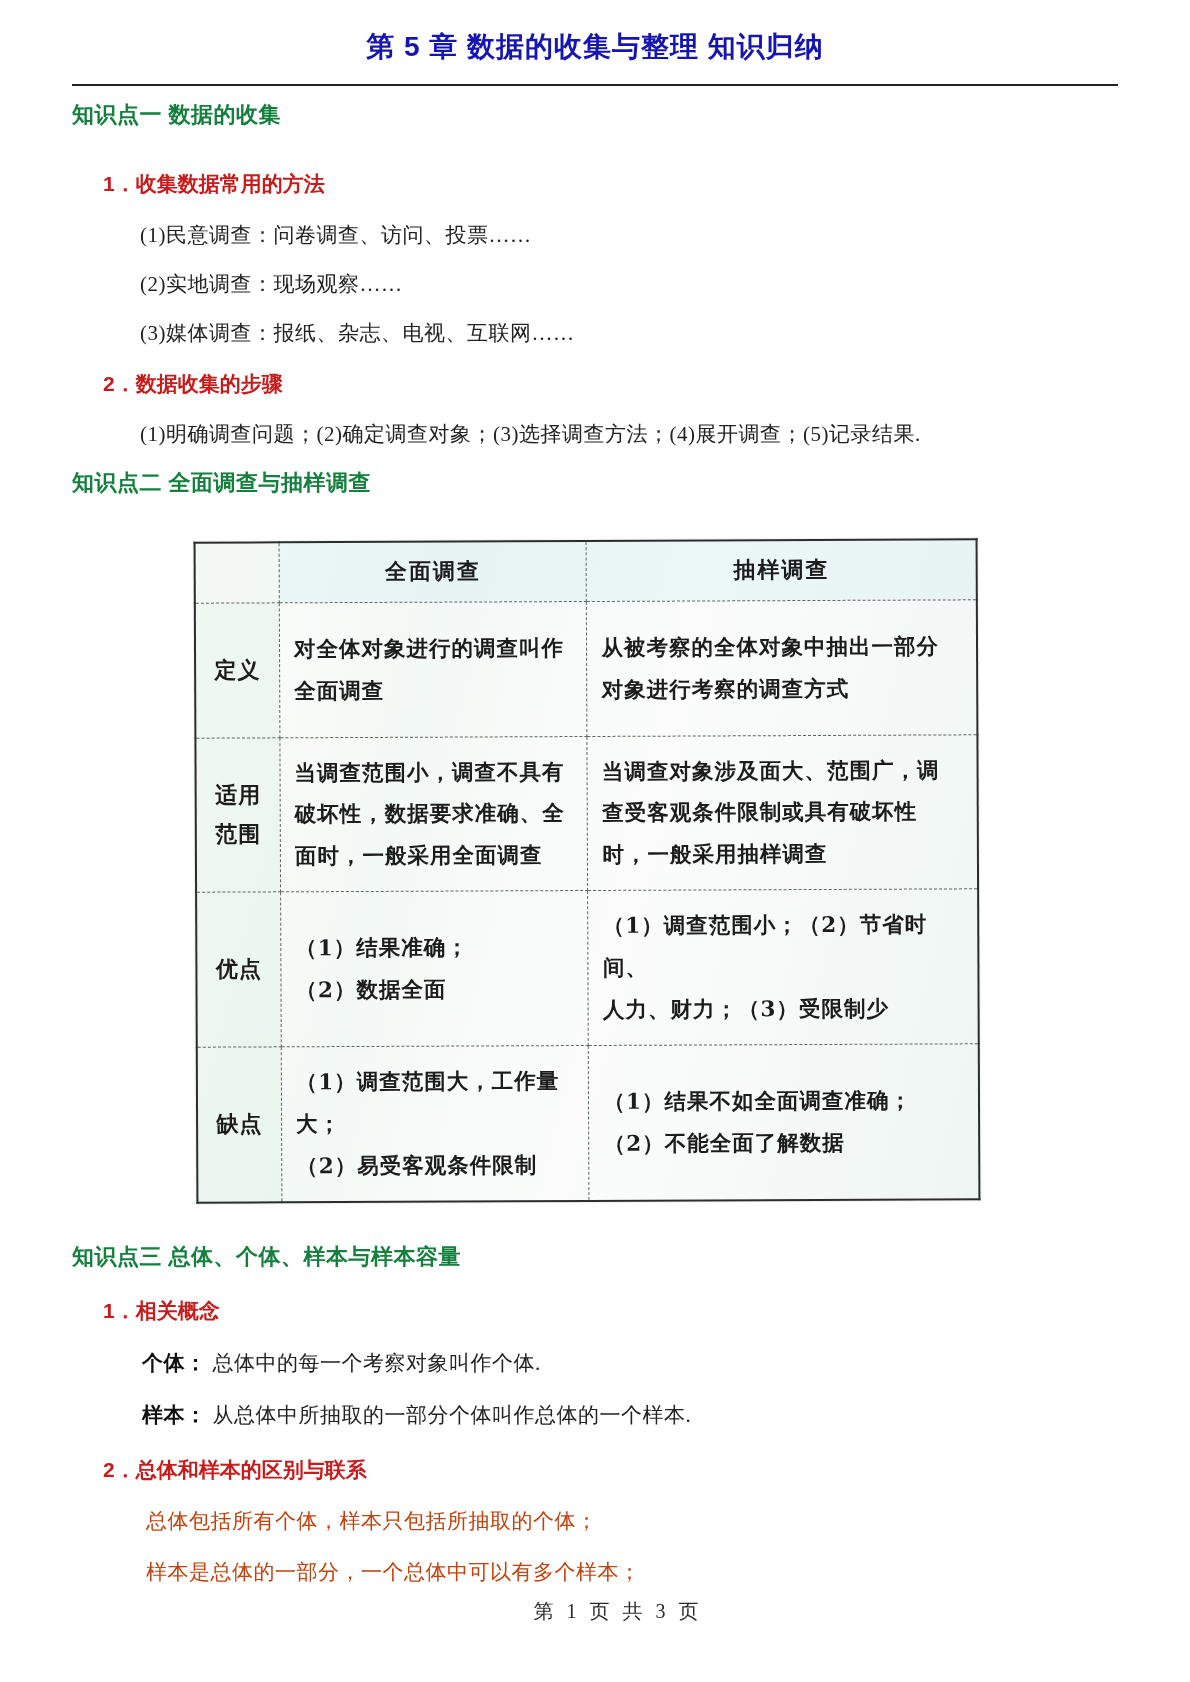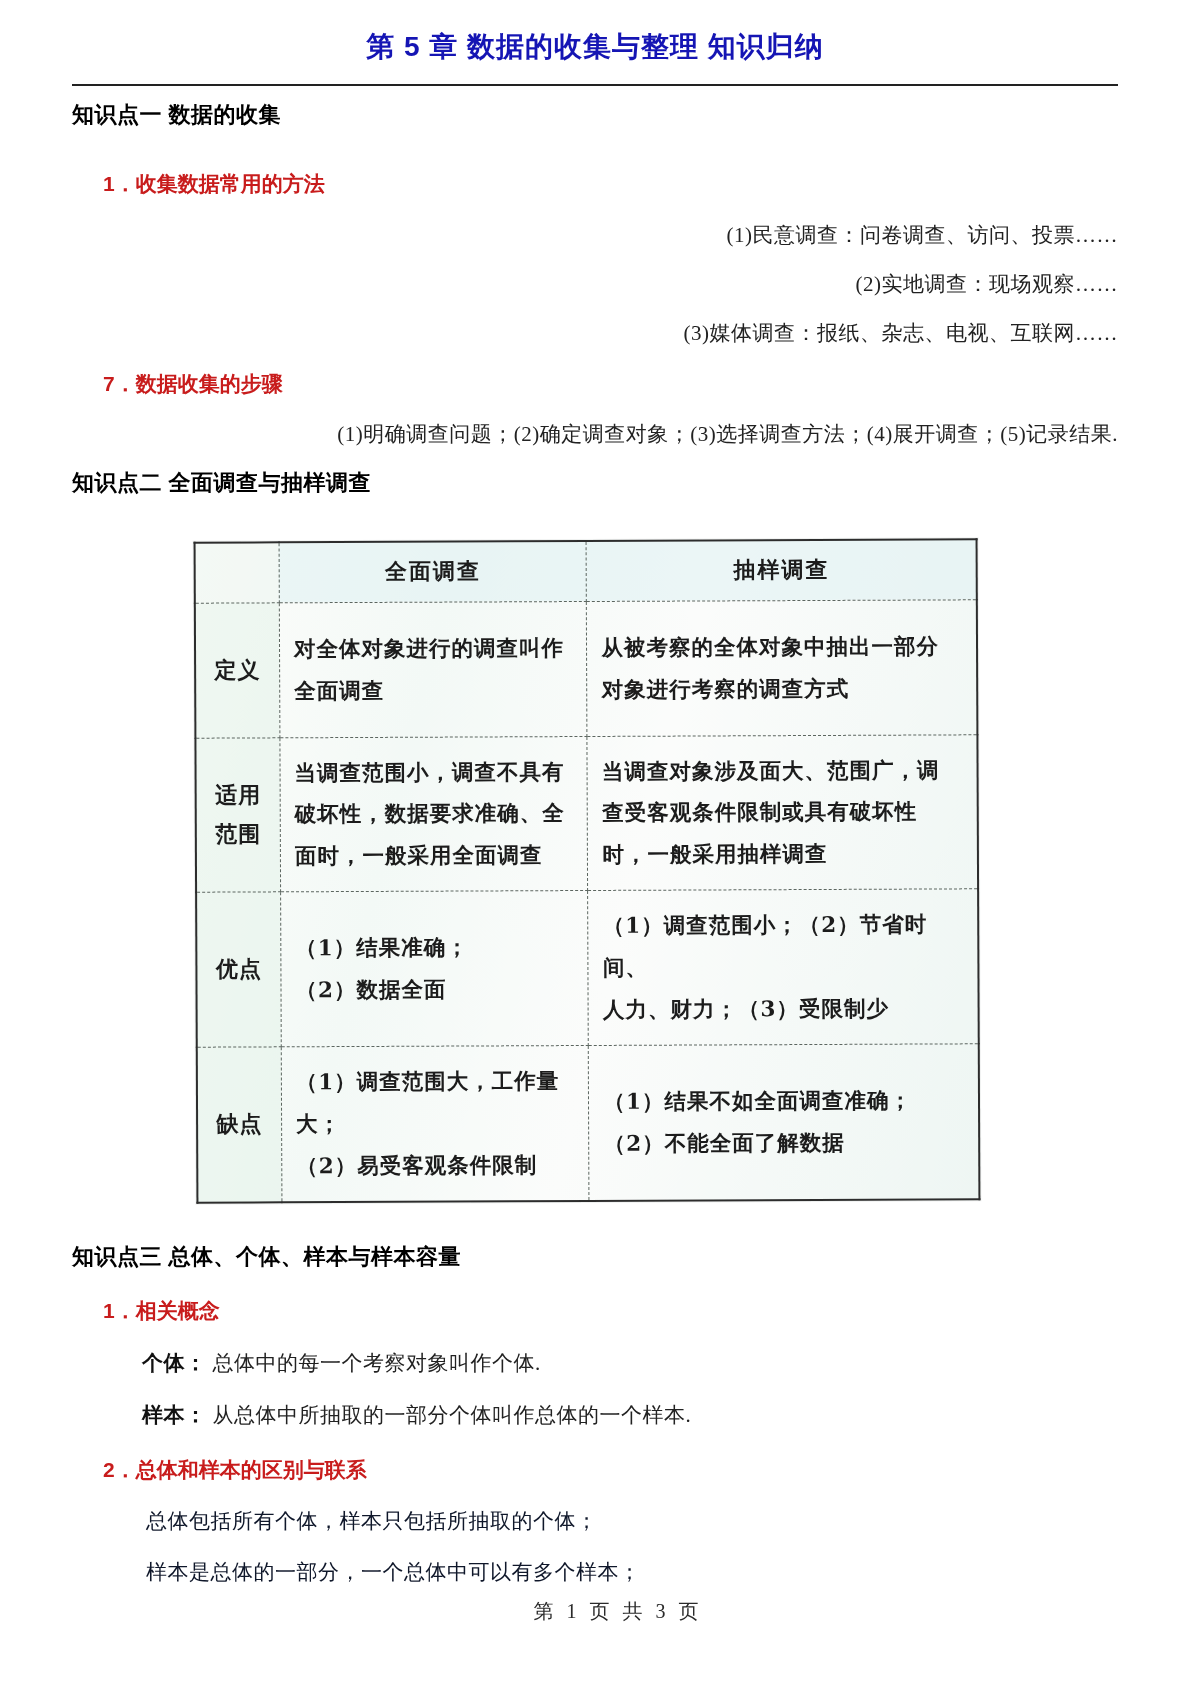--- a/index.html
+++ b/index.html
@@ -25,37 +25,36 @@
   }
   .rule {
     margin-top: 18px;
     border-top: 2px solid #222;
     height: 0;
   }
   .kp-heading {
     font-family: "Liberation Sans", "DejaVu Sans", sans-serif;
     font-weight: bold;
     font-size: 22px;
-    color: #000000;
+    color: #15803d;
     letter-spacing: 0.5px;
   }
   .kp1 { margin-top: 14px; }
   .sub-heading {
     font-family: "Liberation Sans", "DejaVu Sans", sans-serif;
     font-weight: bold;
     font-size: 21px;
     color: #c81c1c;
     margin-left: 31px;
   }
   .body-line {
     font-size: 21px;
     margin-left: 68px;
     color: #222;
     letter-spacing: 0.5px;
-    text-align: right;
   }
   .s1-sub1 { margin-top: 40px; }
   .s1-item1 { margin-top: 23px; }
   .s1-item  { margin-top: 21px; }
   .s1-sub2 { margin-top: 23px; }
   .s1-steps { margin-top: 22px; }
   .kp2 { margin-top: 20px; }
 
   
   .scan-table-wrap {
@@ -122,21 +121,21 @@
   .concept .term {
     font-weight: bold;
     color: #111;
     margin-right: 6px;
   }
   .s3-sub2 { margin-top: 27px; }
   .relation {
     font-size: 21px;
     margin-left: 74px;
     margin-top: 23px;
-    color: #0f172a;
+    color: #c2410c;
     letter-spacing: 0.5px;
   }
   .page-footer {
     position: absolute;
     top: 1598px; left: 0; right: 0;
     text-align: center;
     font-size: 20px;
     color: #2a2a2a;
     letter-spacing: 4px;
     padding-left: 46px;
@@ -148,21 +147,21 @@
 <div class="page">
 
   <div class="doc-title">第 5 章 数据的收集与整理 知识归纳</div>
   <div class="rule"></div>
 
   <div class="kp-heading kp1">知识点一 数据的收集</div>
   <div class="sub-heading s1-sub1">1．收集数据常用的方法</div>
   <div class="body-line s1-item1">(1)民意调查：问卷调查、访问、投票……</div>
   <div class="body-line s1-item">(2)实地调查：现场观察……</div>
   <div class="body-line s1-item">(3)媒体调查：报纸、杂志、电视、互联网……</div>
-  <div class="sub-heading s1-sub2">7．数据收集的步骤</div>
+  <div class="sub-heading s1-sub2">2．数据收集的步骤</div>
   <div class="body-line s1-steps">(1)明确调查问题；(2)确定调查对象；(3)选择调查方法；(4)展开调查；(5)记录结果.</div>
 
   <div class="kp-heading kp2">知识点二 全面调查与抽样调查</div>
 
   <div class="scan-table-wrap">
     <table class="scan">
       <colgroup>
         <col class="c-label">
           <col class="c-full">
           <col class="c-sample">

